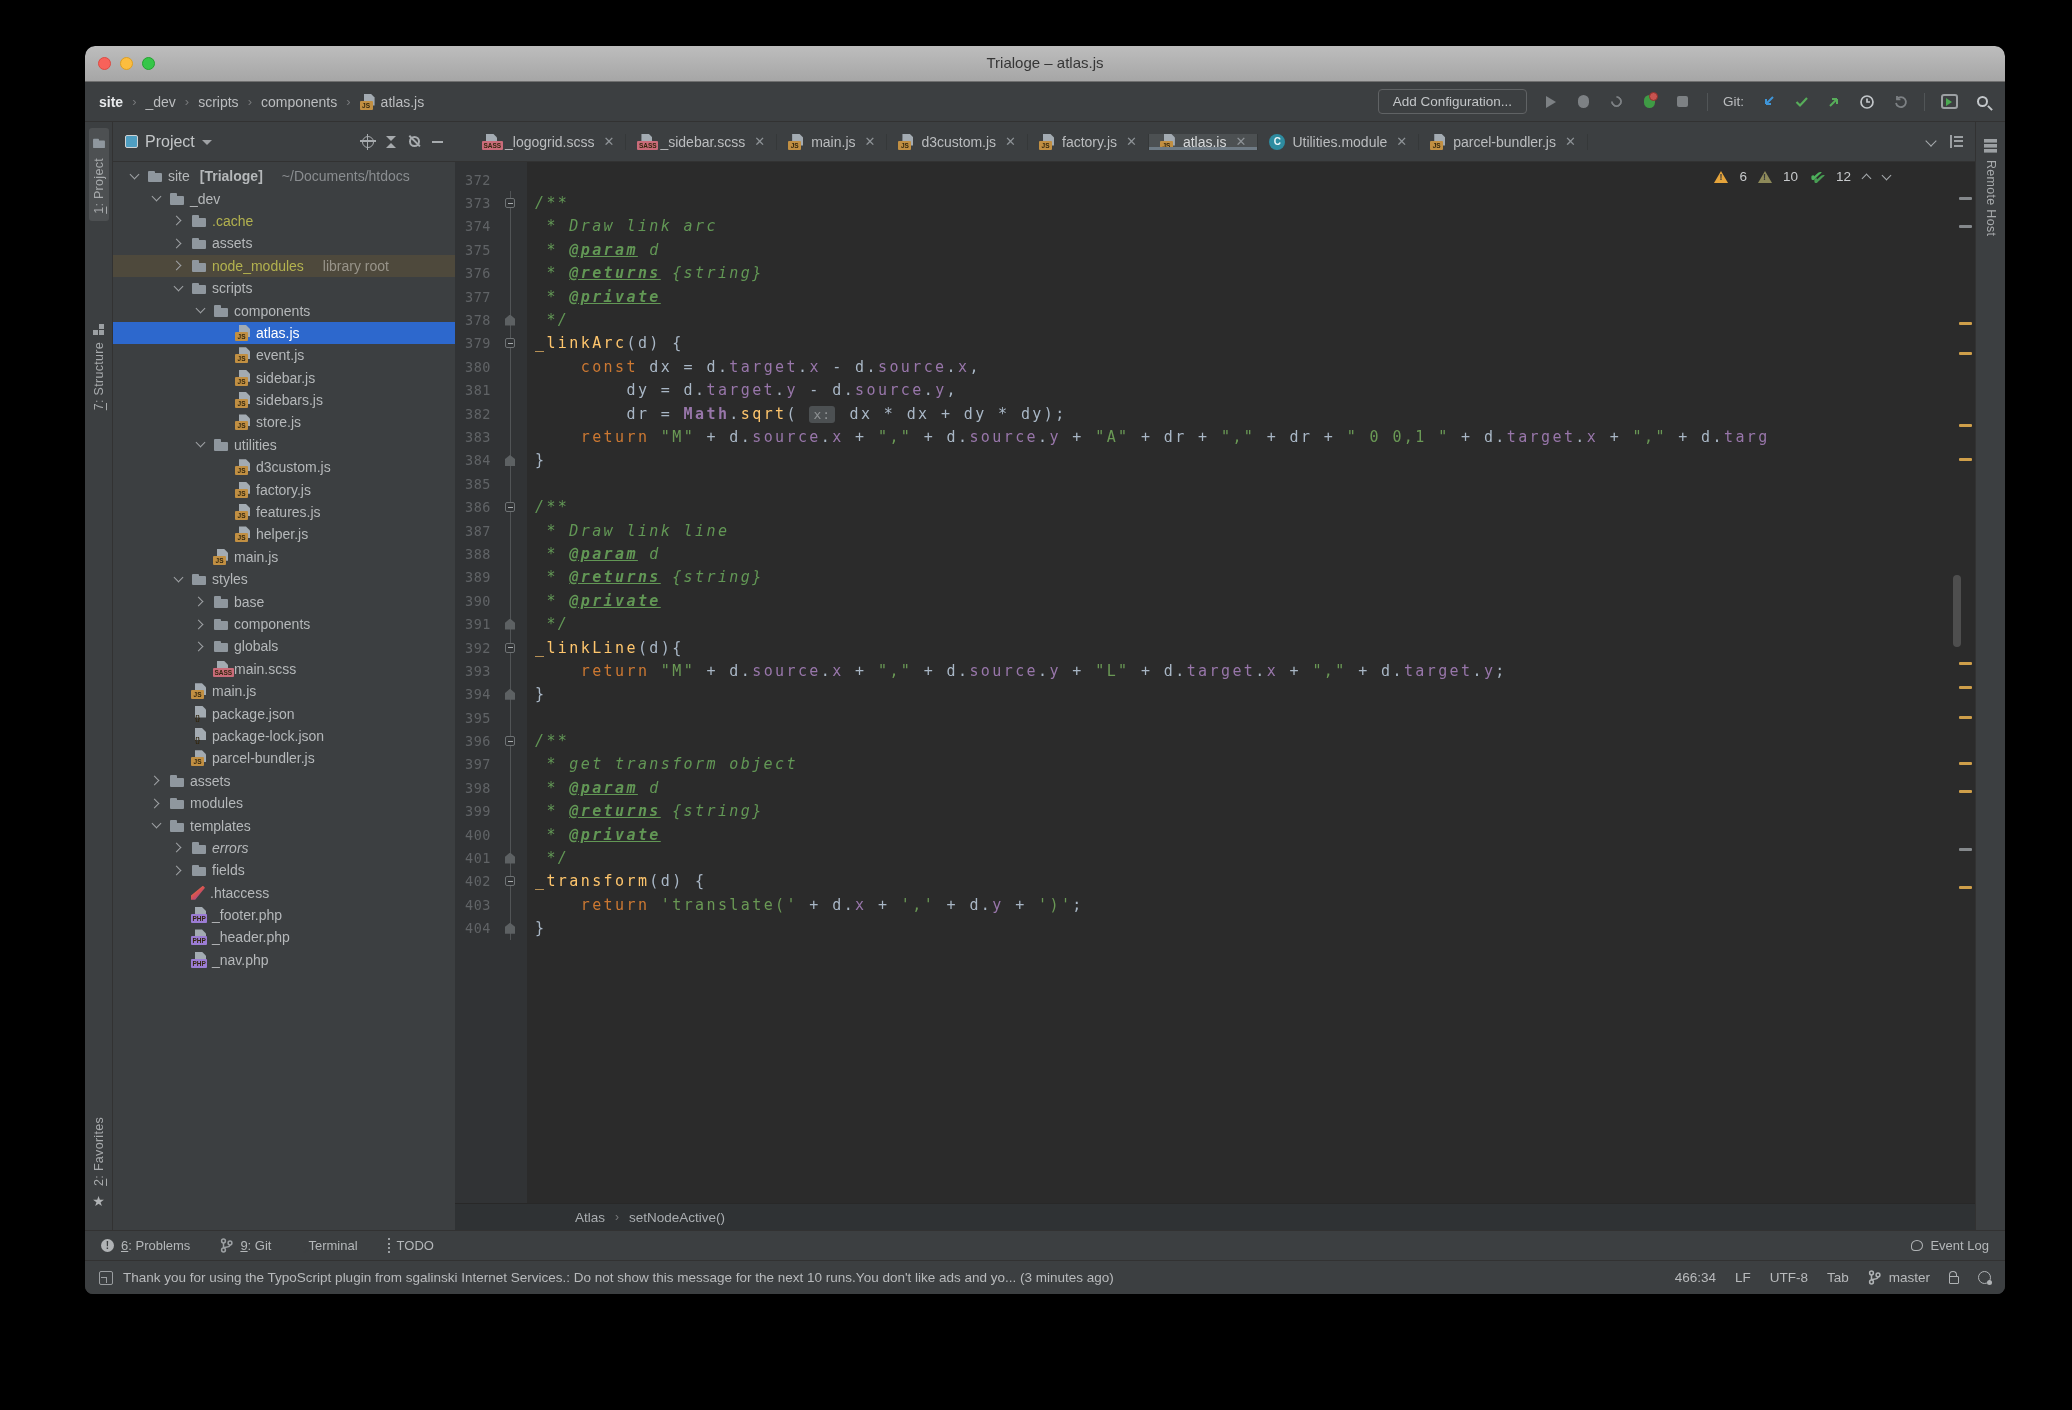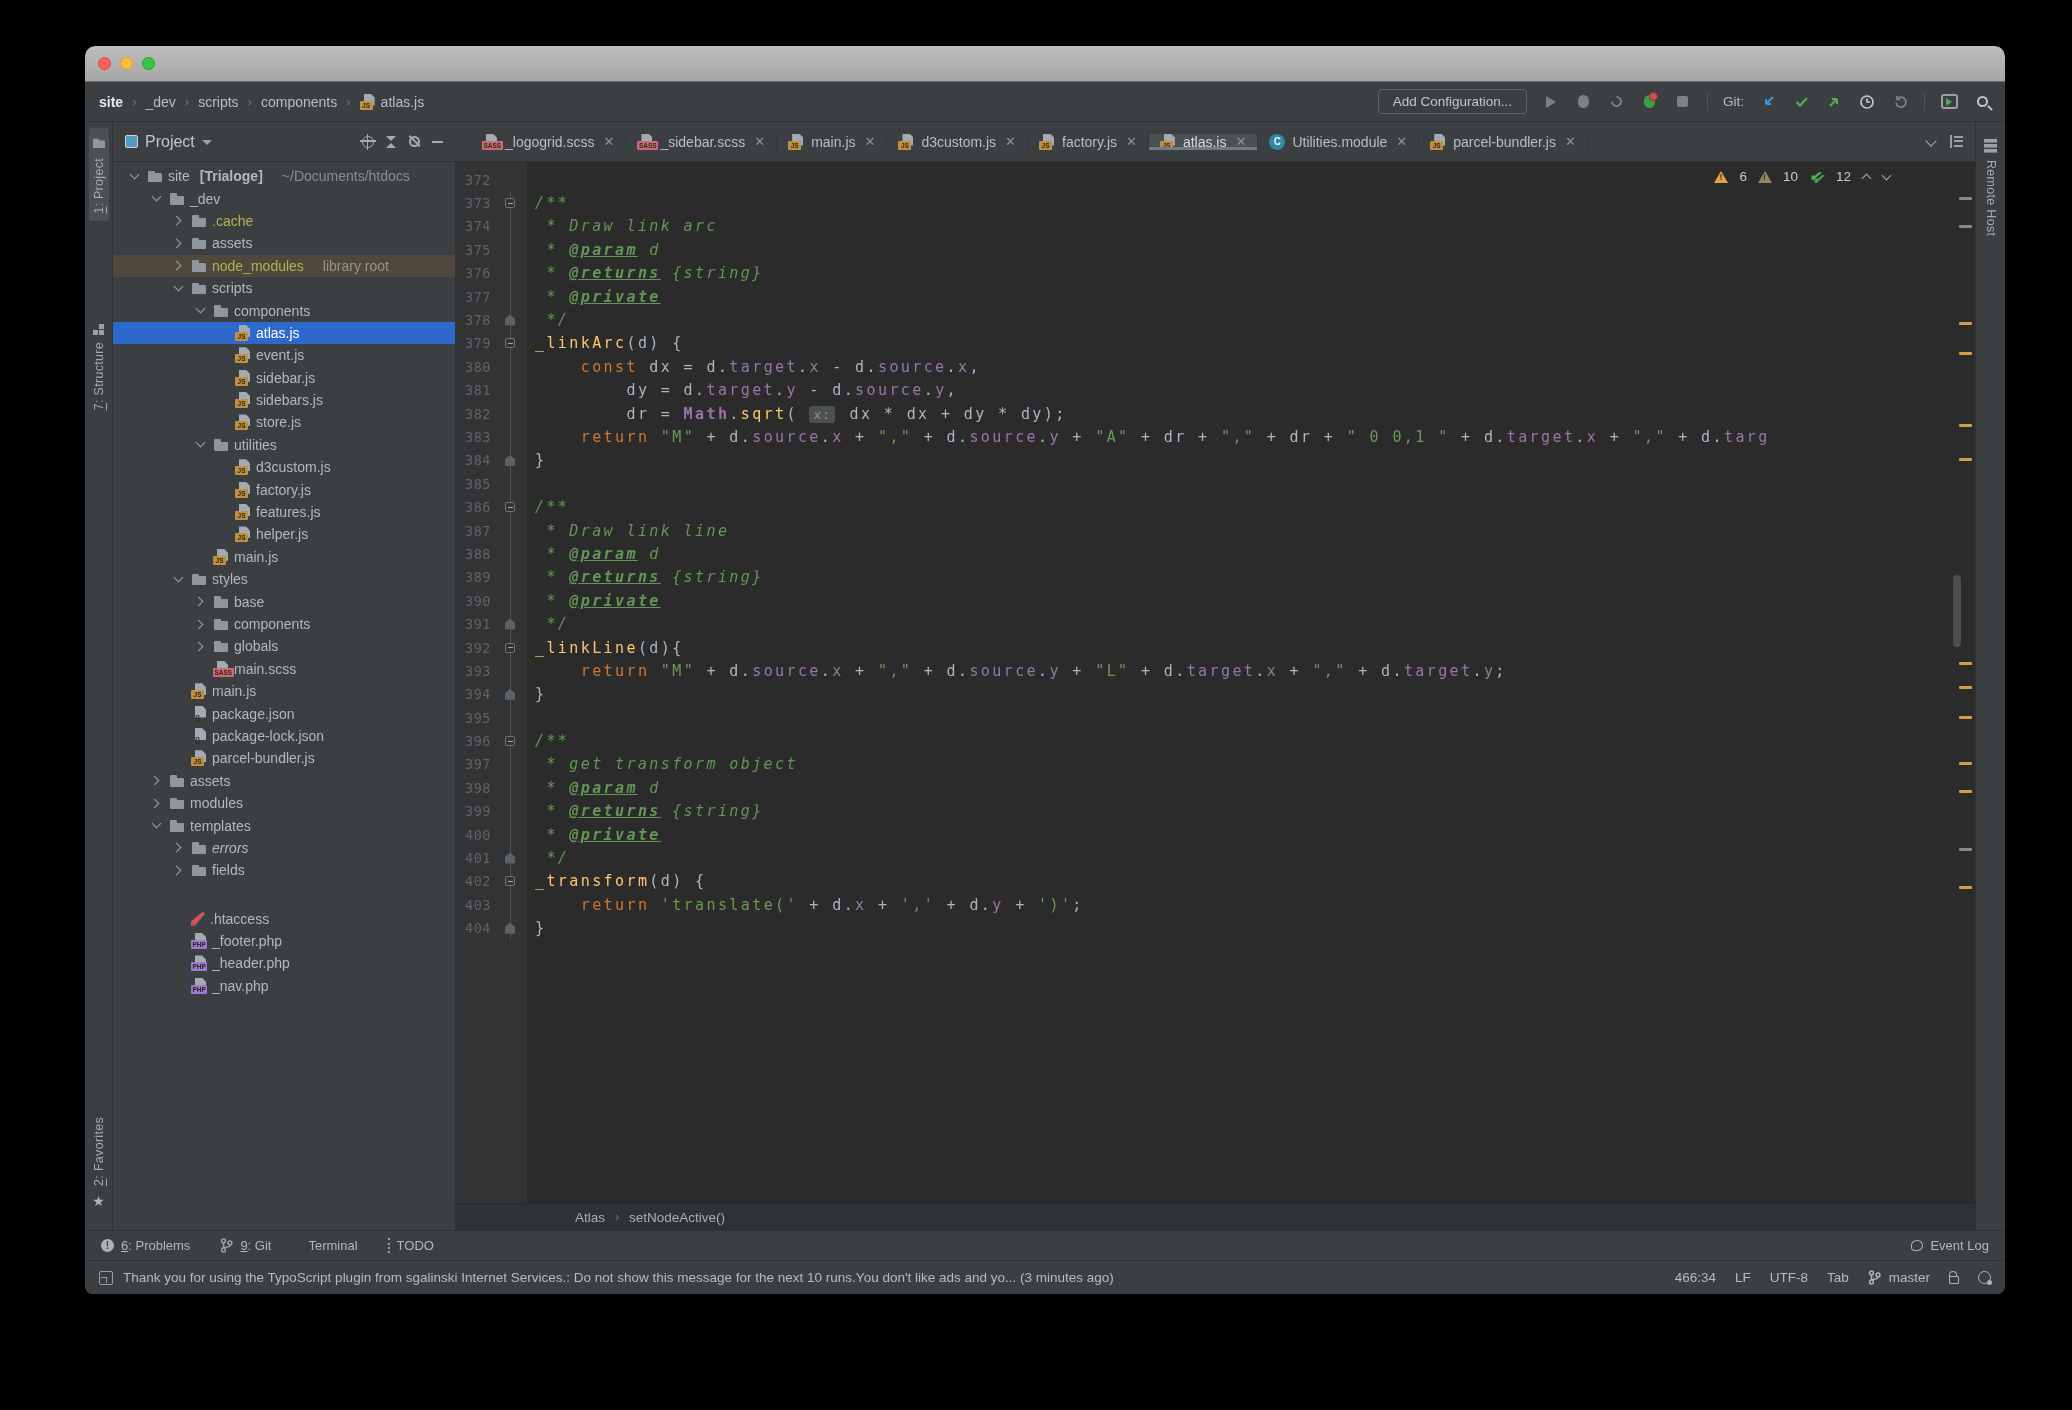--- a/index.html
+++ b/index.html
@@ -184,20 +184,21 @@
 <body>
 
 <div class="window">
 
   <div class="titlebar">
     <div class="traffic">
       <span class="tl red"></span>
       <span class="tl yellow"></span>
       <span class="tl green"></span>
     </div>
+    <div class="wtitle">Trialoge – atlas.js</div>
   </div>
 
   <div class="navbar">
     <div class="crumbs" id="crumbs">
         <span class="crumb bold">
           <span>site</span>
         </span>
         <span class="csep">›</span>
         <span class="crumb">
           <span>_dev</span>
@@ -582,21 +583,21 @@
             </div>
           </div>
           <div class="trow">
             <div class="tin" style="padding-left: 58px;">
               <span class="ch cr"></span>
               <span class="fo"></span>
               <span class="tlab">fields</span>
             </div>
           </div>
           <div class="trow">
-            <div class="tin" style="padding-left: 58px; margin-top: 26px;">
+            <div class="tin" style="padding-left: 58px;">
               <span class="chsp"></span>
               <span class="feather"></span>
               <span class="tlab">.htaccess</span>
             </div>
           </div>
           <div class="trow">
             <div class="tin" style="padding-left: 58px;">
               <span class="chsp"></span>
               <span class="fi">
                 <span class="pg"></span>

